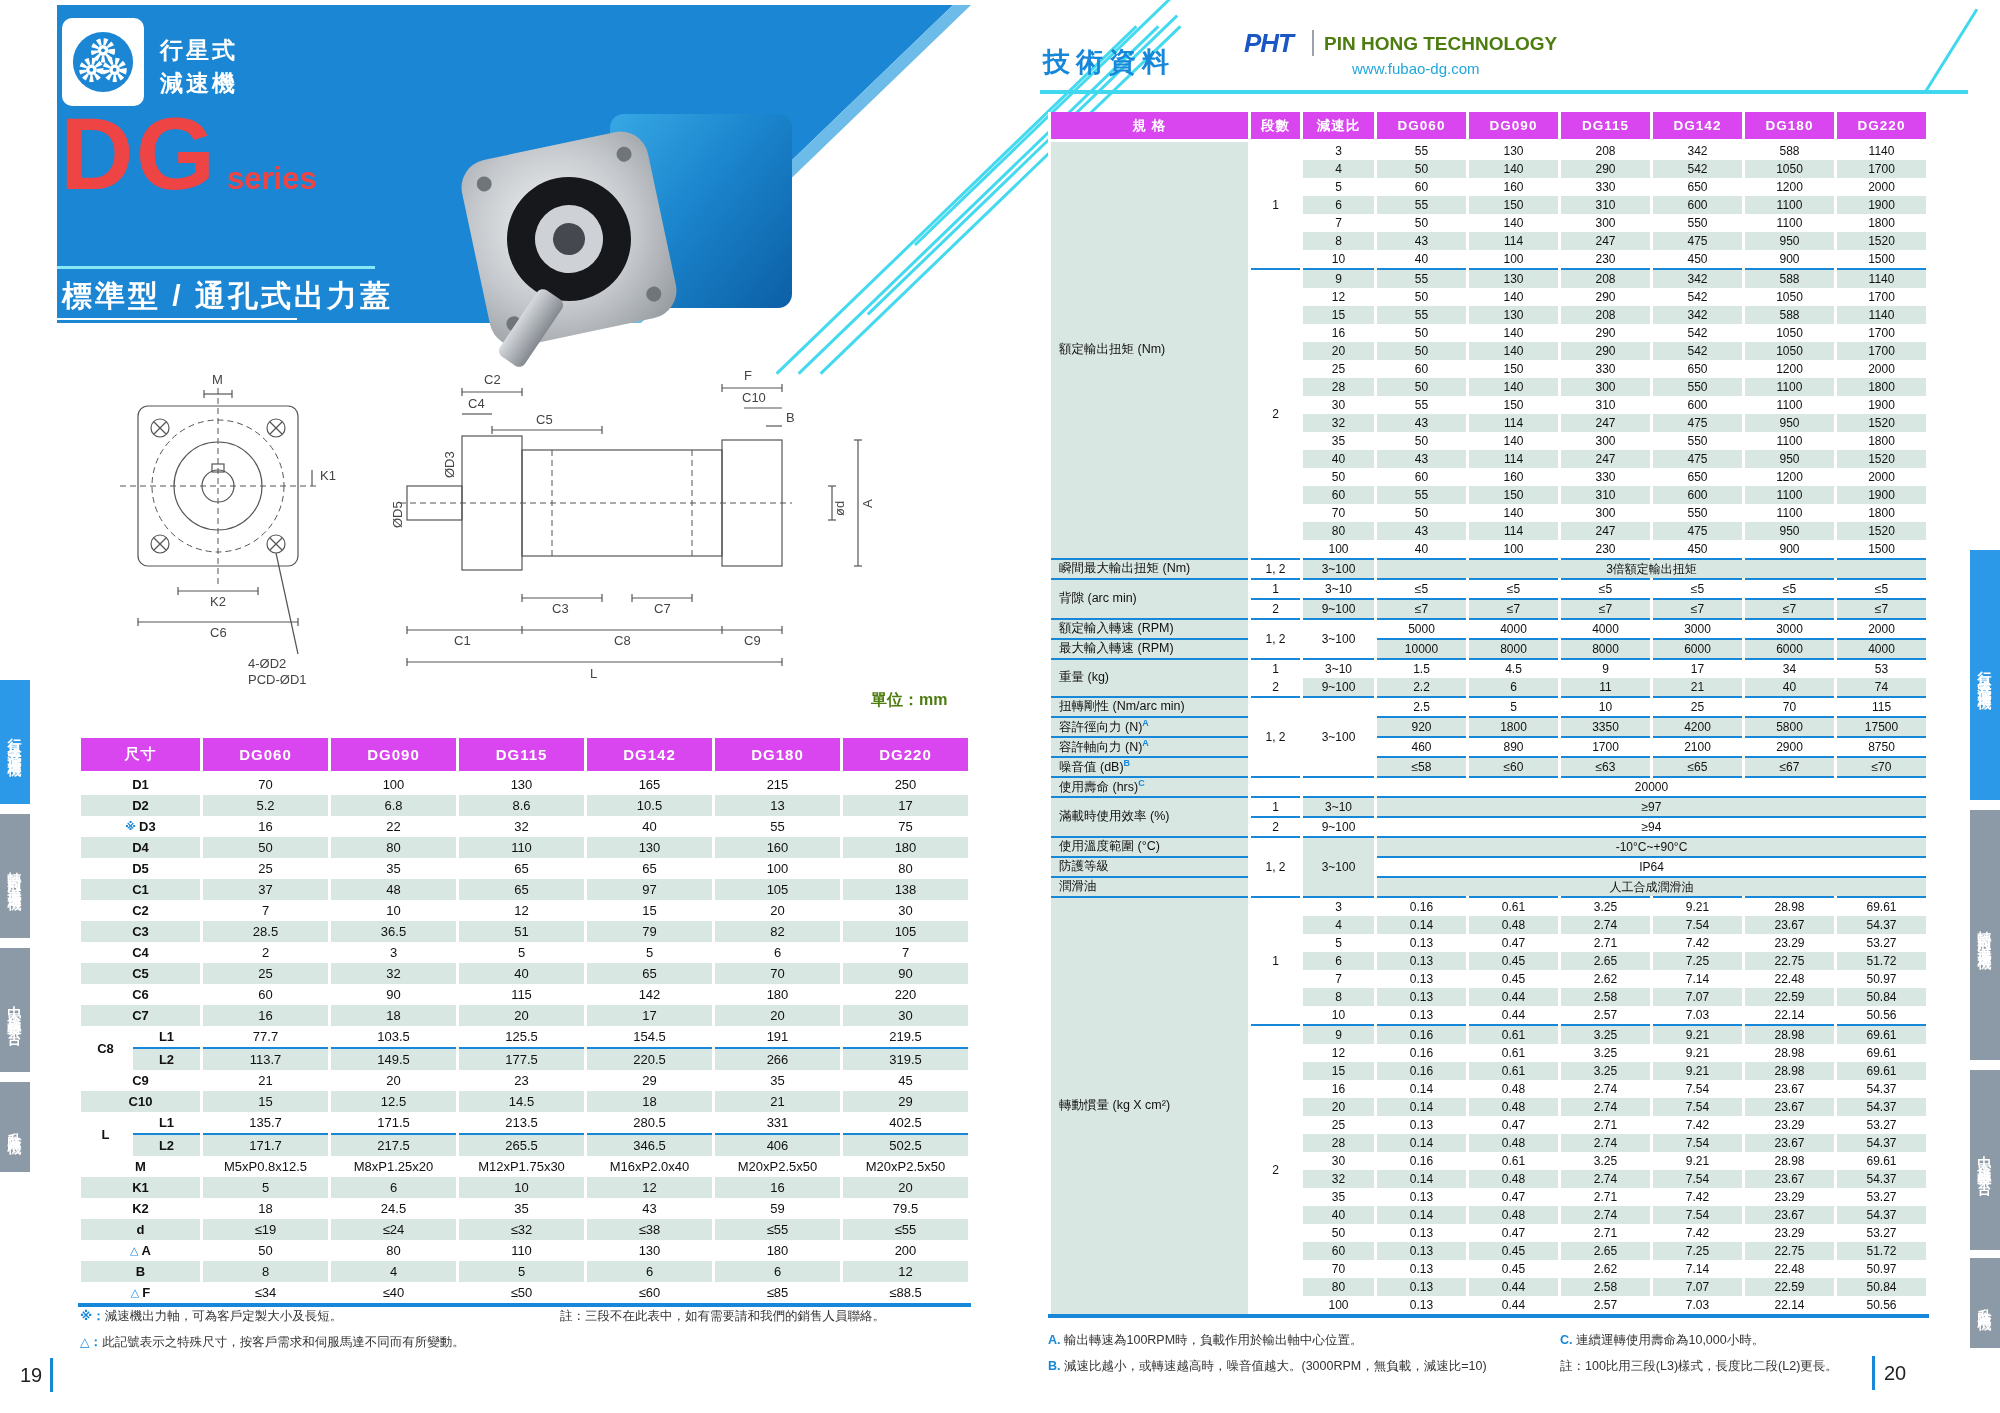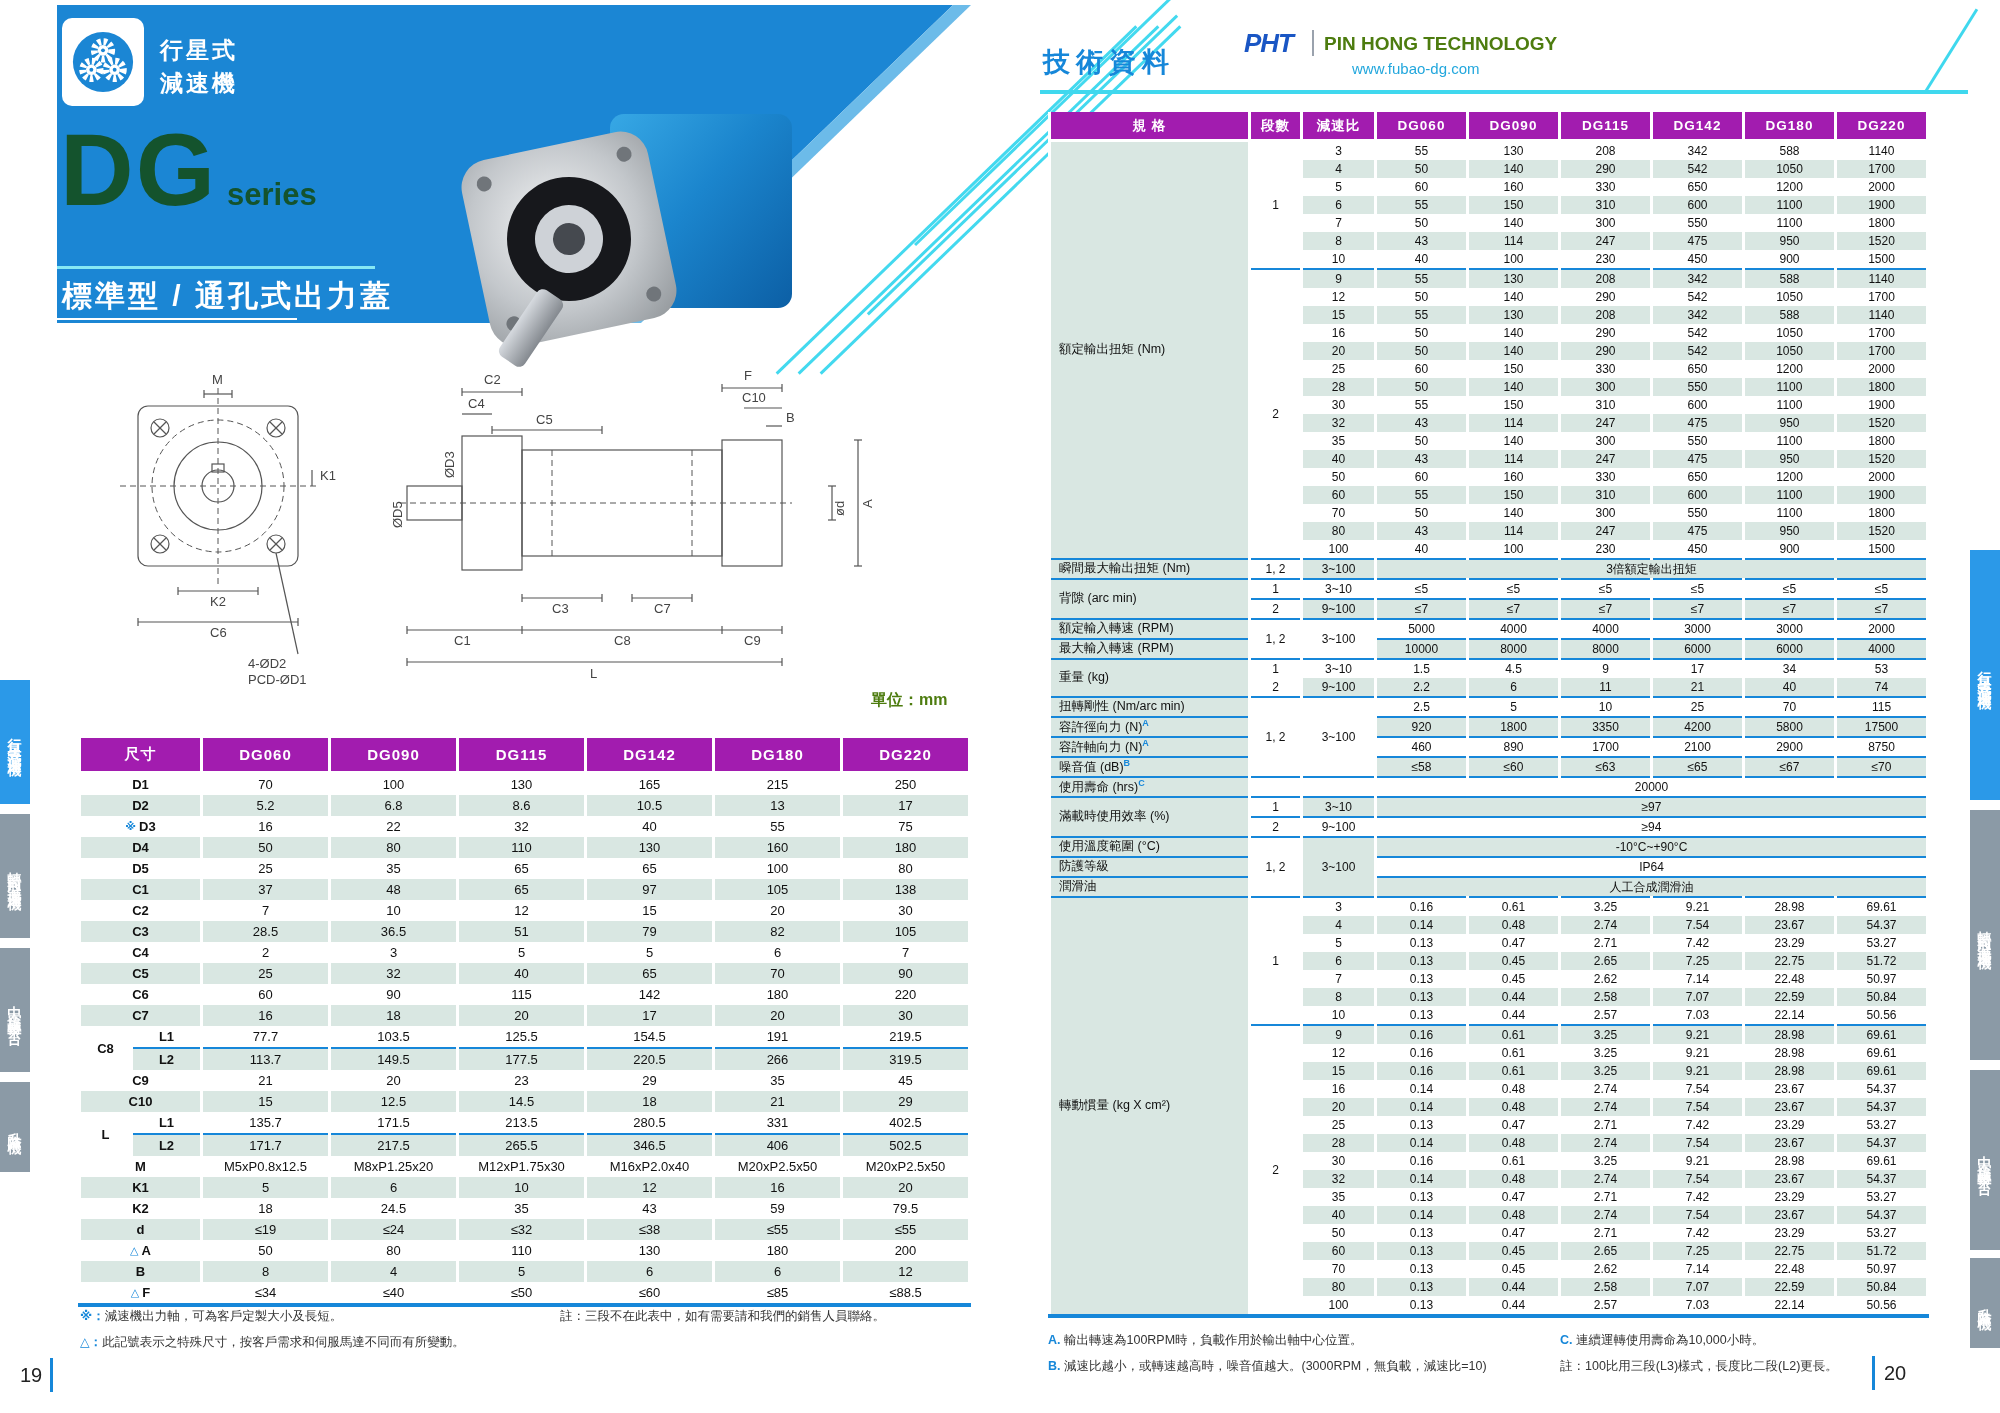--- a/index.html
+++ b/index.html
@@ -13,21 +13,21 @@
   .banner{position:absolute;left:57px;top:5px;width:906px;height:318px;background:#1b86d4;
           clip-path:polygon(0 0,896px 0,566px 318px,0 318px);z-index:1;}
   .banner-band{position:absolute;left:57px;top:5px;width:946px;height:318px;background:#6cbbe9;
           clip-path:polygon(896px 0,914px 0,584px 318px,566px 318px);z-index:1;}
   .stripe{position:absolute;width:3px;height:500px;background:#43d9ef;transform:rotate(46deg);z-index:0;}
   .logobox{position:absolute;left:62px;top:18px;width:82px;height:88px;background:#fff;border-radius:10px;
            display:flex;align-items:center;justify-content:center;z-index:2;}
   .logobox svg{width:66px;height:66px;}
   .logotag{position:absolute;left:160px;top:34px;color:#fff;font-size:23px;font-weight:bold;
            letter-spacing:3px;line-height:1.45;z-index:2;}
-  .dgtitle{position:absolute;left:60px;top:112px;color:#14532d;z-index:2;font-weight:bold;}
+  .dgtitle{position:absolute;left:60px;top:96px;color:#ef4444;z-index:2;font-weight:bold;}
   .dgtitle .big{font-size:102px;letter-spacing:2px;}
   .dgtitle .small{font-size:31px;margin-left:10px;}
   .dgline{position:absolute;left:57px;top:266px;width:318px;height:3px;background:#86e8f4;z-index:2;}
   .subtitle{position:absolute;left:62px;top:276px;color:#fff;font-size:30px;font-weight:bold;letter-spacing:3px;z-index:2;text-align:center;}
   .subline{position:absolute;left:57px;top:318px;width:240px;height:2px;background:#fff;z-index:2;}
   
   .photo{position:absolute;left:468px;top:106px;width:336px;height:256px;z-index:3;}
   .pbody{position:absolute;left:142px;top:8px;width:182px;height:194px;border-radius:14px;
          background:linear-gradient(130deg,#37a8e5 0%,#1b85cd 45%,#0c5fa5 100%);}
   .pflange{position:absolute;left:6px;top:38px;width:190px;height:190px;border-radius:28px;
@@ -40,21 +40,21 @@
   .pshaft{position:absolute;left:48px;top:182px;width:30px;height:80px;border-radius:7px;
          background:linear-gradient(90deg,#d6dadf,#84898f);transform:rotate(34deg);}
   
   .draw{position:absolute;z-index:1;}
   .draw line,.draw rect,.draw circle,.draw path{stroke:#555;fill:none;stroke-width:1.2;}
   .draw .dash{stroke-dasharray:6 4;stroke-width:1;}
   .draw text{fill:#444;font-size:13px;stroke:none;font-family:"Liberation Sans",sans-serif;}
   .unitnote{position:absolute;left:852px;top:690px;font-size:16px;color:#4d7c0f;font-weight:bold;margin-left:19px;}
   
   table{border-collapse:collapse;table-layout:fixed;}
-  th{background:#a21caf;color:#fff;font-weight:bold;border:3px solid #fff;border-top:none;}
+  th{background:#d946ef;color:#fff;font-weight:bold;border:3px solid #fff;border-top:none;}
   td{padding:0;text-align:center;border-left:3px solid #fff;border-right:3px solid #fff;}
   tr.alt td{background:#d9e7e2;}
   tr.sep td{border-top:2px solid #1687d9;}
   sup{color:#1687d9;font-size:9px;font-weight:bold;}
   
   #spec{position:absolute;left:1048px;top:112px;width:878px;border-bottom:4px solid #1687d9;z-index:2;}
   #spec th{height:25px;font-size:13.5px;letter-spacing:1px;}
   #spec td{height:18px;font-size:12px;line-height:1.05;}
   #spec td.lbl{text-align:left;padding-left:8px;background:#d9e7e2;font-size:12.5px;}
   #spec td.st{background:#fff;}

